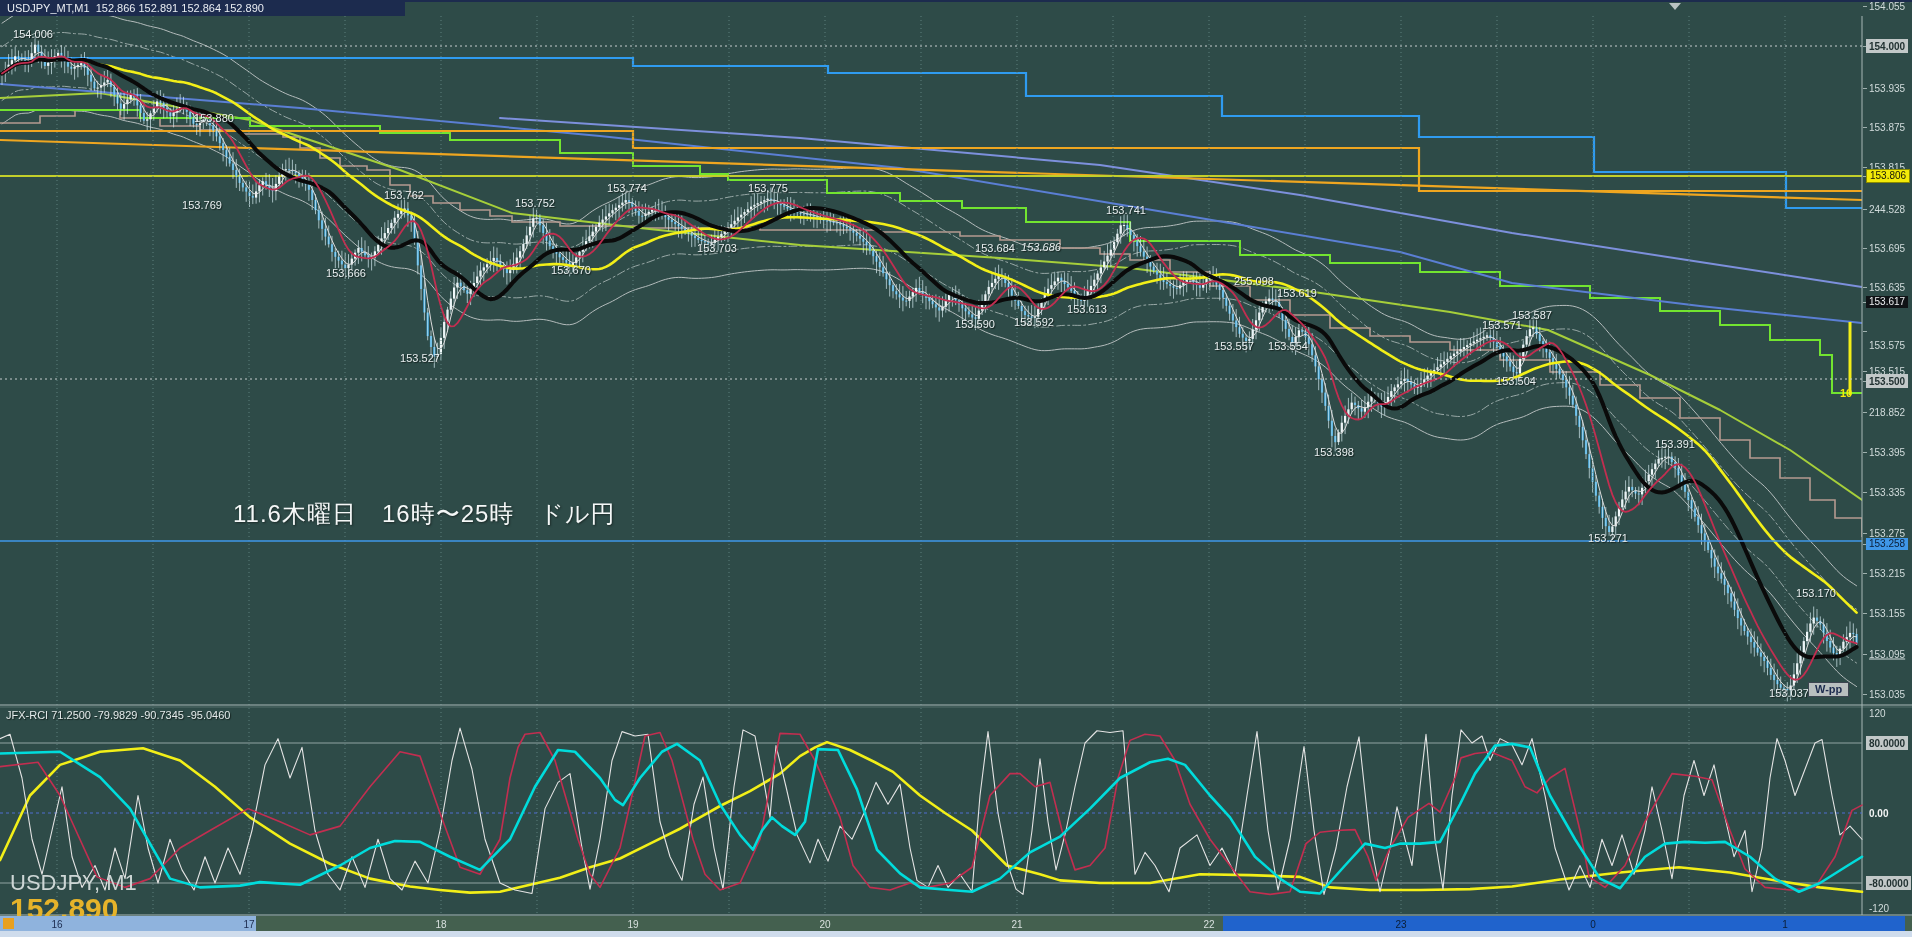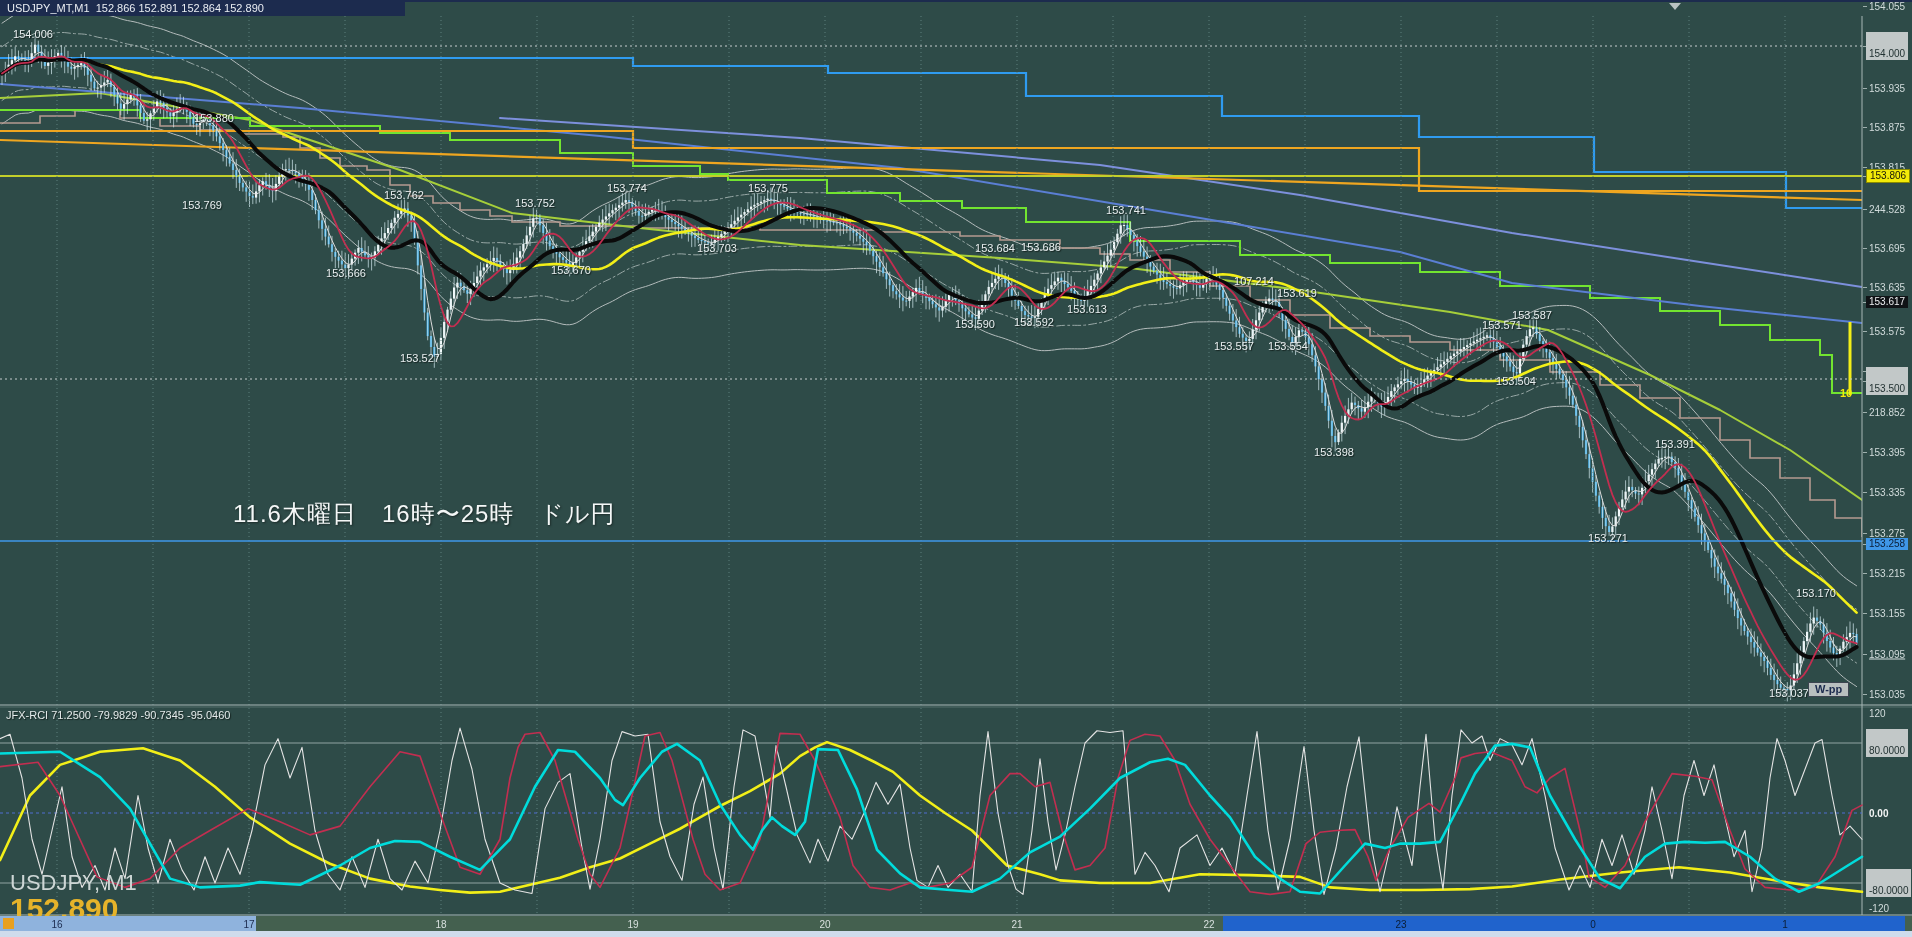--- a/index.html
+++ b/index.html
@@ -6,21 +6,21 @@
   #stage{position:relative;width:1912px;height:937px;background:#2e4b48;overflow:hidden;
          font-family:"Liberation Sans",sans-serif;}
   #chart-svg,#rci-svg{position:absolute;left:0;top:0;}
   .titlebar{position:absolute;left:0;top:0;width:398px;height:16px;background:#1c2b4e;
             color:#e9edf2;font-size:11px;line-height:16px;padding-left:7px;white-space:nowrap;z-index:30;}
   .topline{position:absolute;left:0;top:0;width:100%;height:2px;background:#1c2b4e;z-index:20;}
   .price-label{position:absolute;transform:translate(-50%,-50%);color:#e9eff0;font-size:11px;
                text-shadow:1px 1px 1px #14221f;white-space:nowrap;z-index:12;}
   .axis-label{position:absolute;left:1869px;transform:translateY(-50%);color:#d2dcdc;font-size:10px;
               white-space:nowrap;z-index:12;}
-  .axis-label.box{background:#c2c8c8;color:#223232;padding:16px 3px 1px 3px;left:1866px;}
+  .axis-label.box{background:#c2c8c8;color:#223232;padding:2px 3px 1px 3px;left:1866px;font-weight:bold;}
   .axis-label.ybox{background:#f2ea08;color:#16160a;padding:0 3px 1px 3px;left:1866px;border:1px solid #8a8a00;}
   .axis-label.bbox{background:#3f97e8;color:#0b1e36;padding:0 3px 1px 3px;left:1866px;}
   .axis-label.dbox{background:#101316;color:#eceef0;padding:0 3px 1px 3px;left:1866px;}
   .axis-label.bold{font-weight:bold;color:#f2f4f4;}
   .tick{position:absolute;left:1863px;width:4px;height:1px;background:#9fb0ae;z-index:11;}
   .hour-label{position:absolute;transform:translateX(-50%);font-size:10px;top:919px;z-index:16;}
   .annotation{position:absolute;color:#f4f7f7;font-size:24px;letter-spacing:1px;
               text-shadow:1px 1px 2px #1c2a28;white-space:nowrap;z-index:14;}
   .watermark-symbol{position:absolute;left:10px;top:870px;font-size:22px;color:#cdd6d5;z-index:13;}
   .watermark-price{position:absolute;left:10px;top:892px;font-size:30px;font-weight:bold;color:#e6b32a;z-index:13;}
@@ -718,21 +718,21 @@
       <span class="axis-label ybox" style="top: 176px;">153.806</span>
       <div class="tick" style="top: 176px;"></div>
       <span class="axis-label " style="top: 209px;">244.528</span>
       <div class="tick" style="top: 209px;"></div>
       <span class="axis-label " style="top: 248px;">153.695</span>
       <div class="tick" style="top: 248px;"></div>
       <span class="axis-label " style="top: 287px;">153.635</span>
       <div class="tick" style="top: 287px;"></div>
       <span class="axis-label dbox" style="top: 302px;">153.617</span>
       <div class="tick" style="top: 302px;"></div>
-      <span class="axis-label " style="top: 331px;">153.575</span>
+      <span class="axis-label " style="top: 345px;">153.575</span>
       <div class="tick" style="top: 331px;"></div>
       <span class="axis-label " style="top: 371px;">153.515</span>
       <div class="tick" style="top: 371px;"></div>
       <span class="axis-label box" style="top: 381px;">153.500</span>
       <div class="tick" style="top: 381px;"></div>
       <span class="axis-label " style="top: 412px;">218.852</span>
       <div class="tick" style="top: 412px;"></div>
       <span class="axis-label " style="top: 452px;">153.395</span>
       <div class="tick" style="top: 452px;"></div>
       <span class="axis-label " style="top: 492px;">153.335</span>
@@ -763,26 +763,26 @@
       <span class="price-label" style="left: 202px; top: 205px;">153.769</span>
       <span class="price-label" style="left: 404px; top: 195px;">153.762</span>
       <span class="price-label" style="left: 535px; top: 203px;">153.752</span>
       <span class="price-label" style="left: 627px; top: 188px;">153.774</span>
       <span class="price-label" style="left: 768px; top: 188px;">153.775</span>
       <span class="price-label" style="left: 346px; top: 273px;">153.666</span>
       <span class="price-label" style="left: 571px; top: 270px;">153.670</span>
       <span class="price-label" style="left: 420px; top: 358px;">153.527</span>
       <span class="price-label" style="left: 717px; top: 248px;">153.703</span>
       <span class="price-label" style="left: 995px; top: 248px;">153.684</span>
-      <span class="price-label" style="left: 1041px; top: 247px;">153.686</span>
+      <span class="price-label" style="left: 1041px; top: 247px; font-style: italic;">153.686</span>
       <span class="price-label" style="left: 1126px; top: 210px;">153.741</span>
       <span class="price-label" style="left: 975px; top: 324px;">153.590</span>
       <span class="price-label" style="left: 1034px; top: 322px;">153.592</span>
       <span class="price-label" style="left: 1087px; top: 309px;">153.613</span>
-      <span class="price-label" style="left: 1254px; top: 281px;">107.214</span>
+      <span class="price-label" style="left: 1254px; top: 281px;">255.098</span>
       <span class="price-label" style="left: 1297px; top: 293px;">153.619</span>
       <span class="price-label" style="left: 1234px; top: 346px;">153.557</span>
       <span class="price-label" style="left: 1288px; top: 346px;">153.554</span>
       <span class="price-label" style="left: 1334px; top: 452px;">153.398</span>
       <span class="price-label" style="left: 1502px; top: 325px;">153.571</span>
       <span class="price-label" style="left: 1532px; top: 315px;">153.587</span>
       <span class="price-label" style="left: 1516px; top: 381px;">153.504</span>
       <span class="price-label" style="left: 1608px; top: 538px;">153.271</span>
       <span class="price-label" style="left: 1675px; top: 444px;">153.391</span>
       <span class="price-label" style="left: 1816px; top: 593px;">153.170</span>

